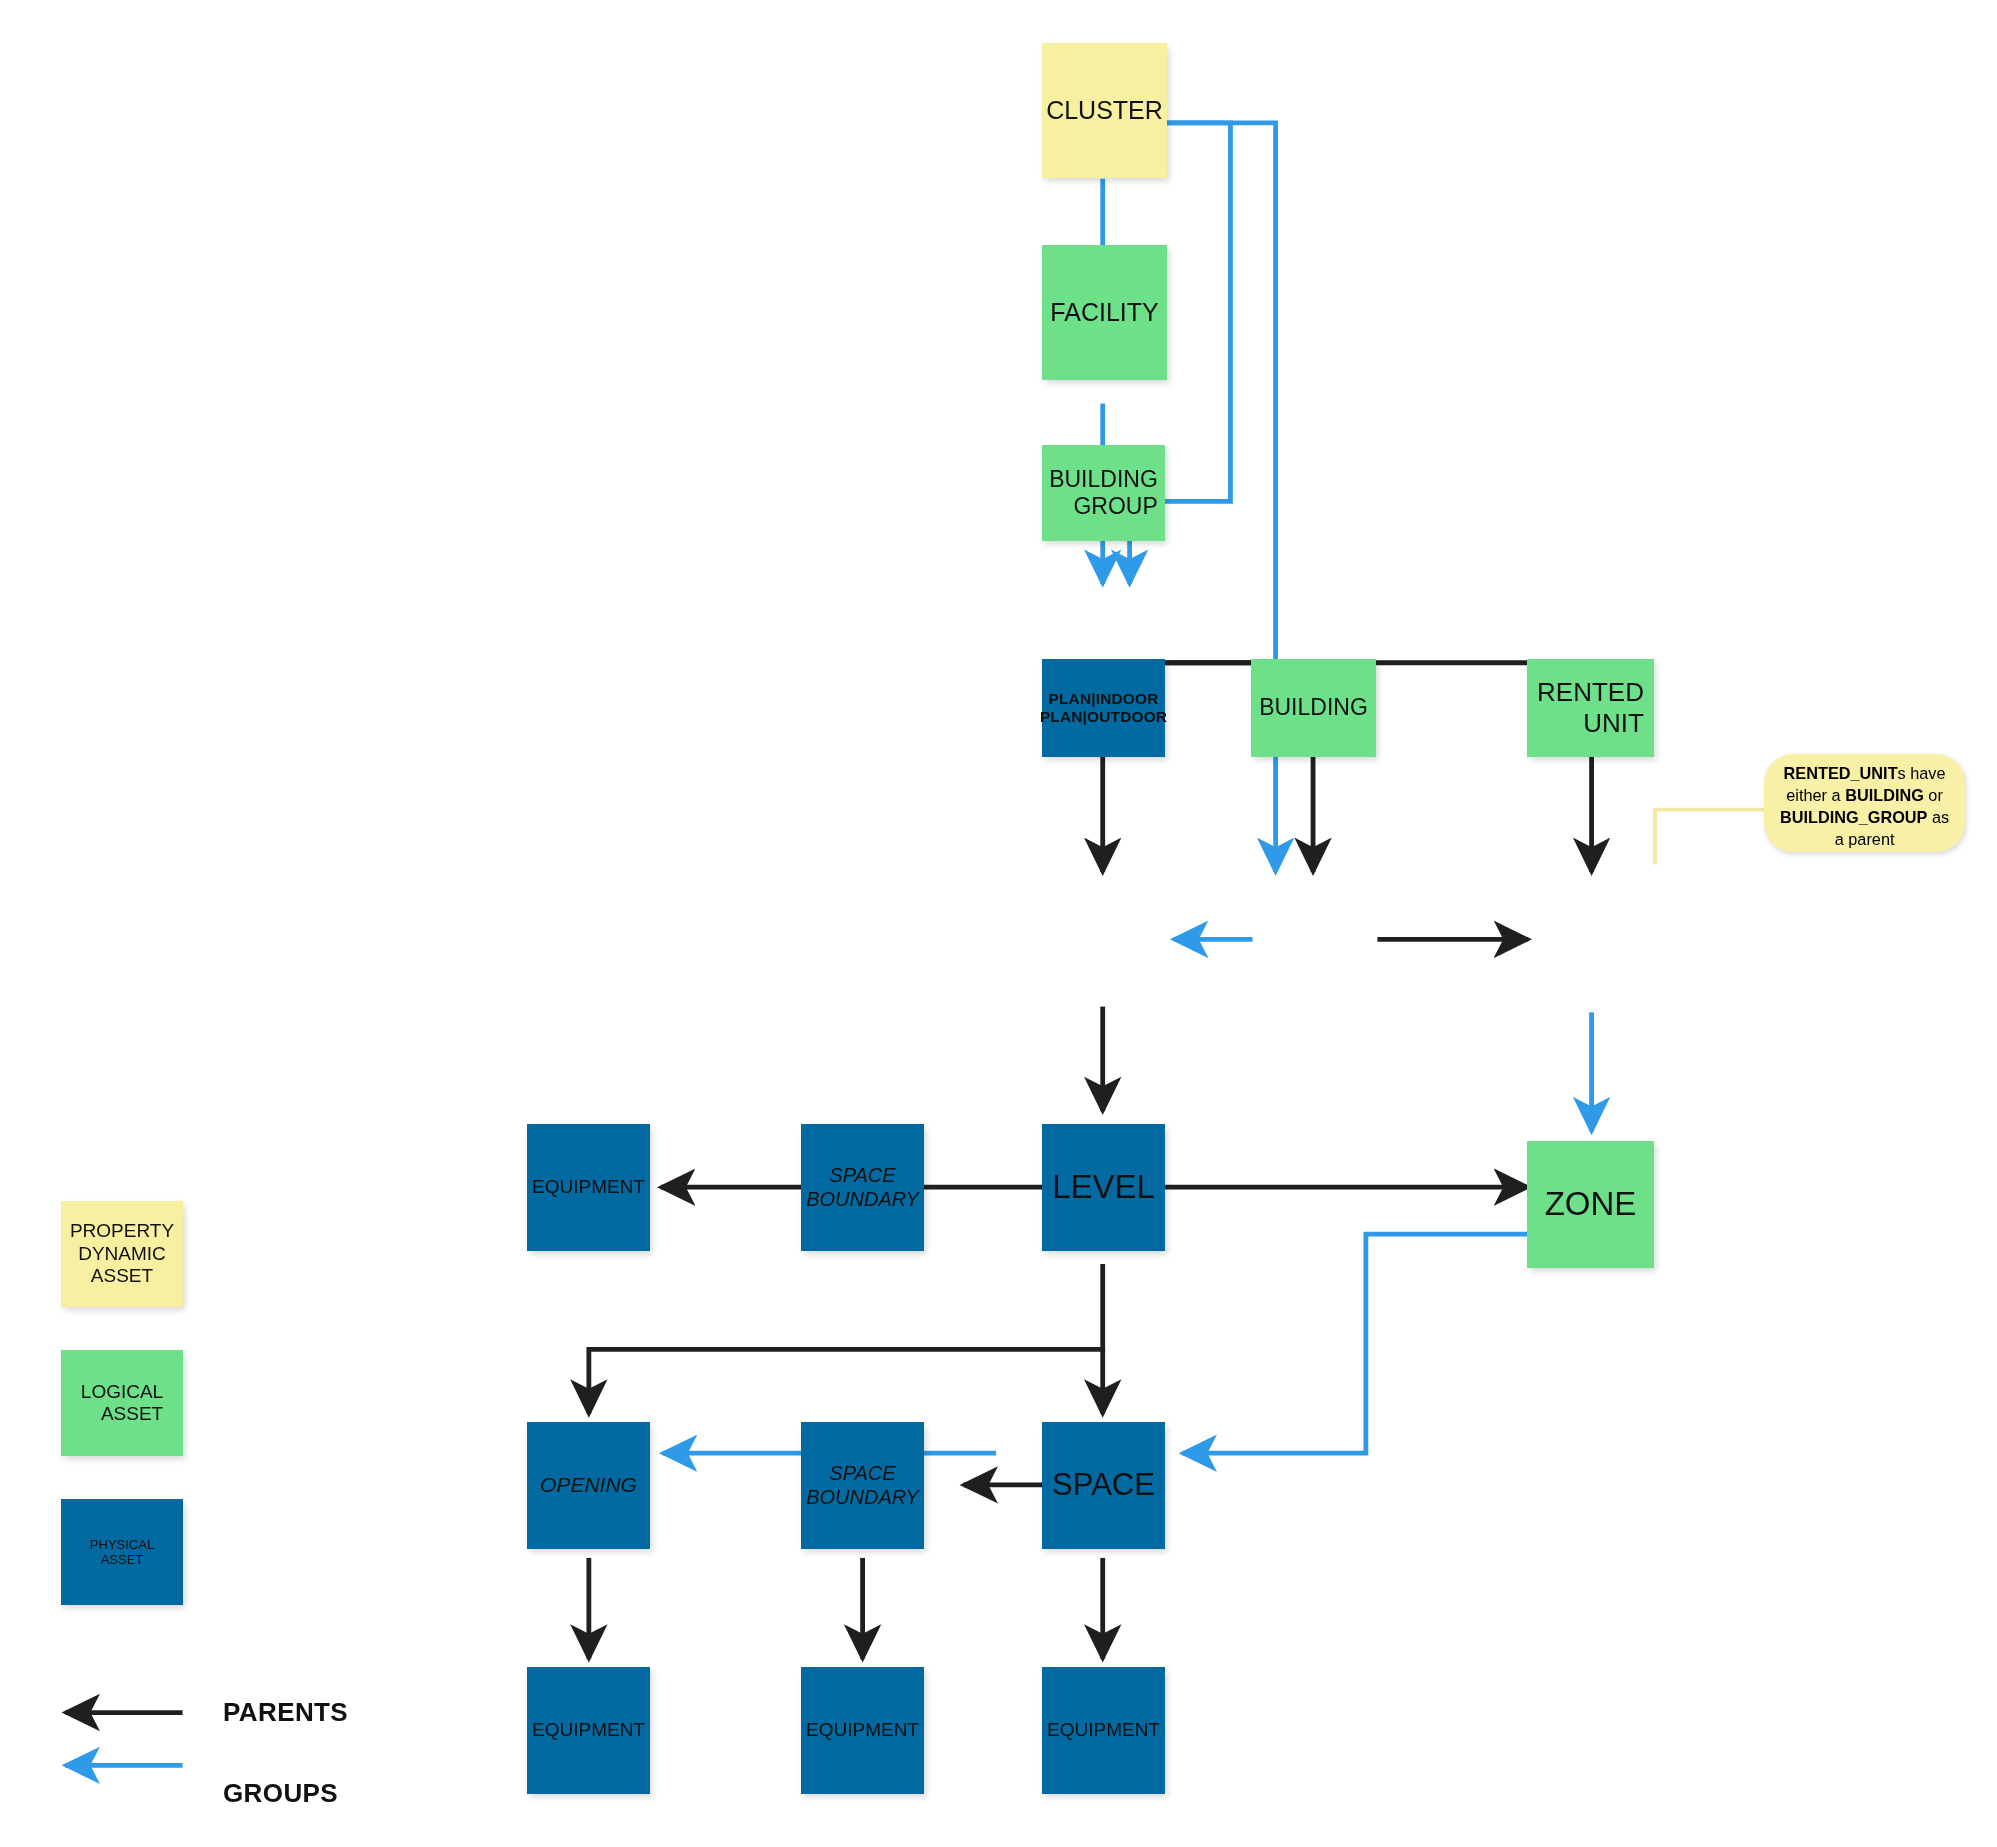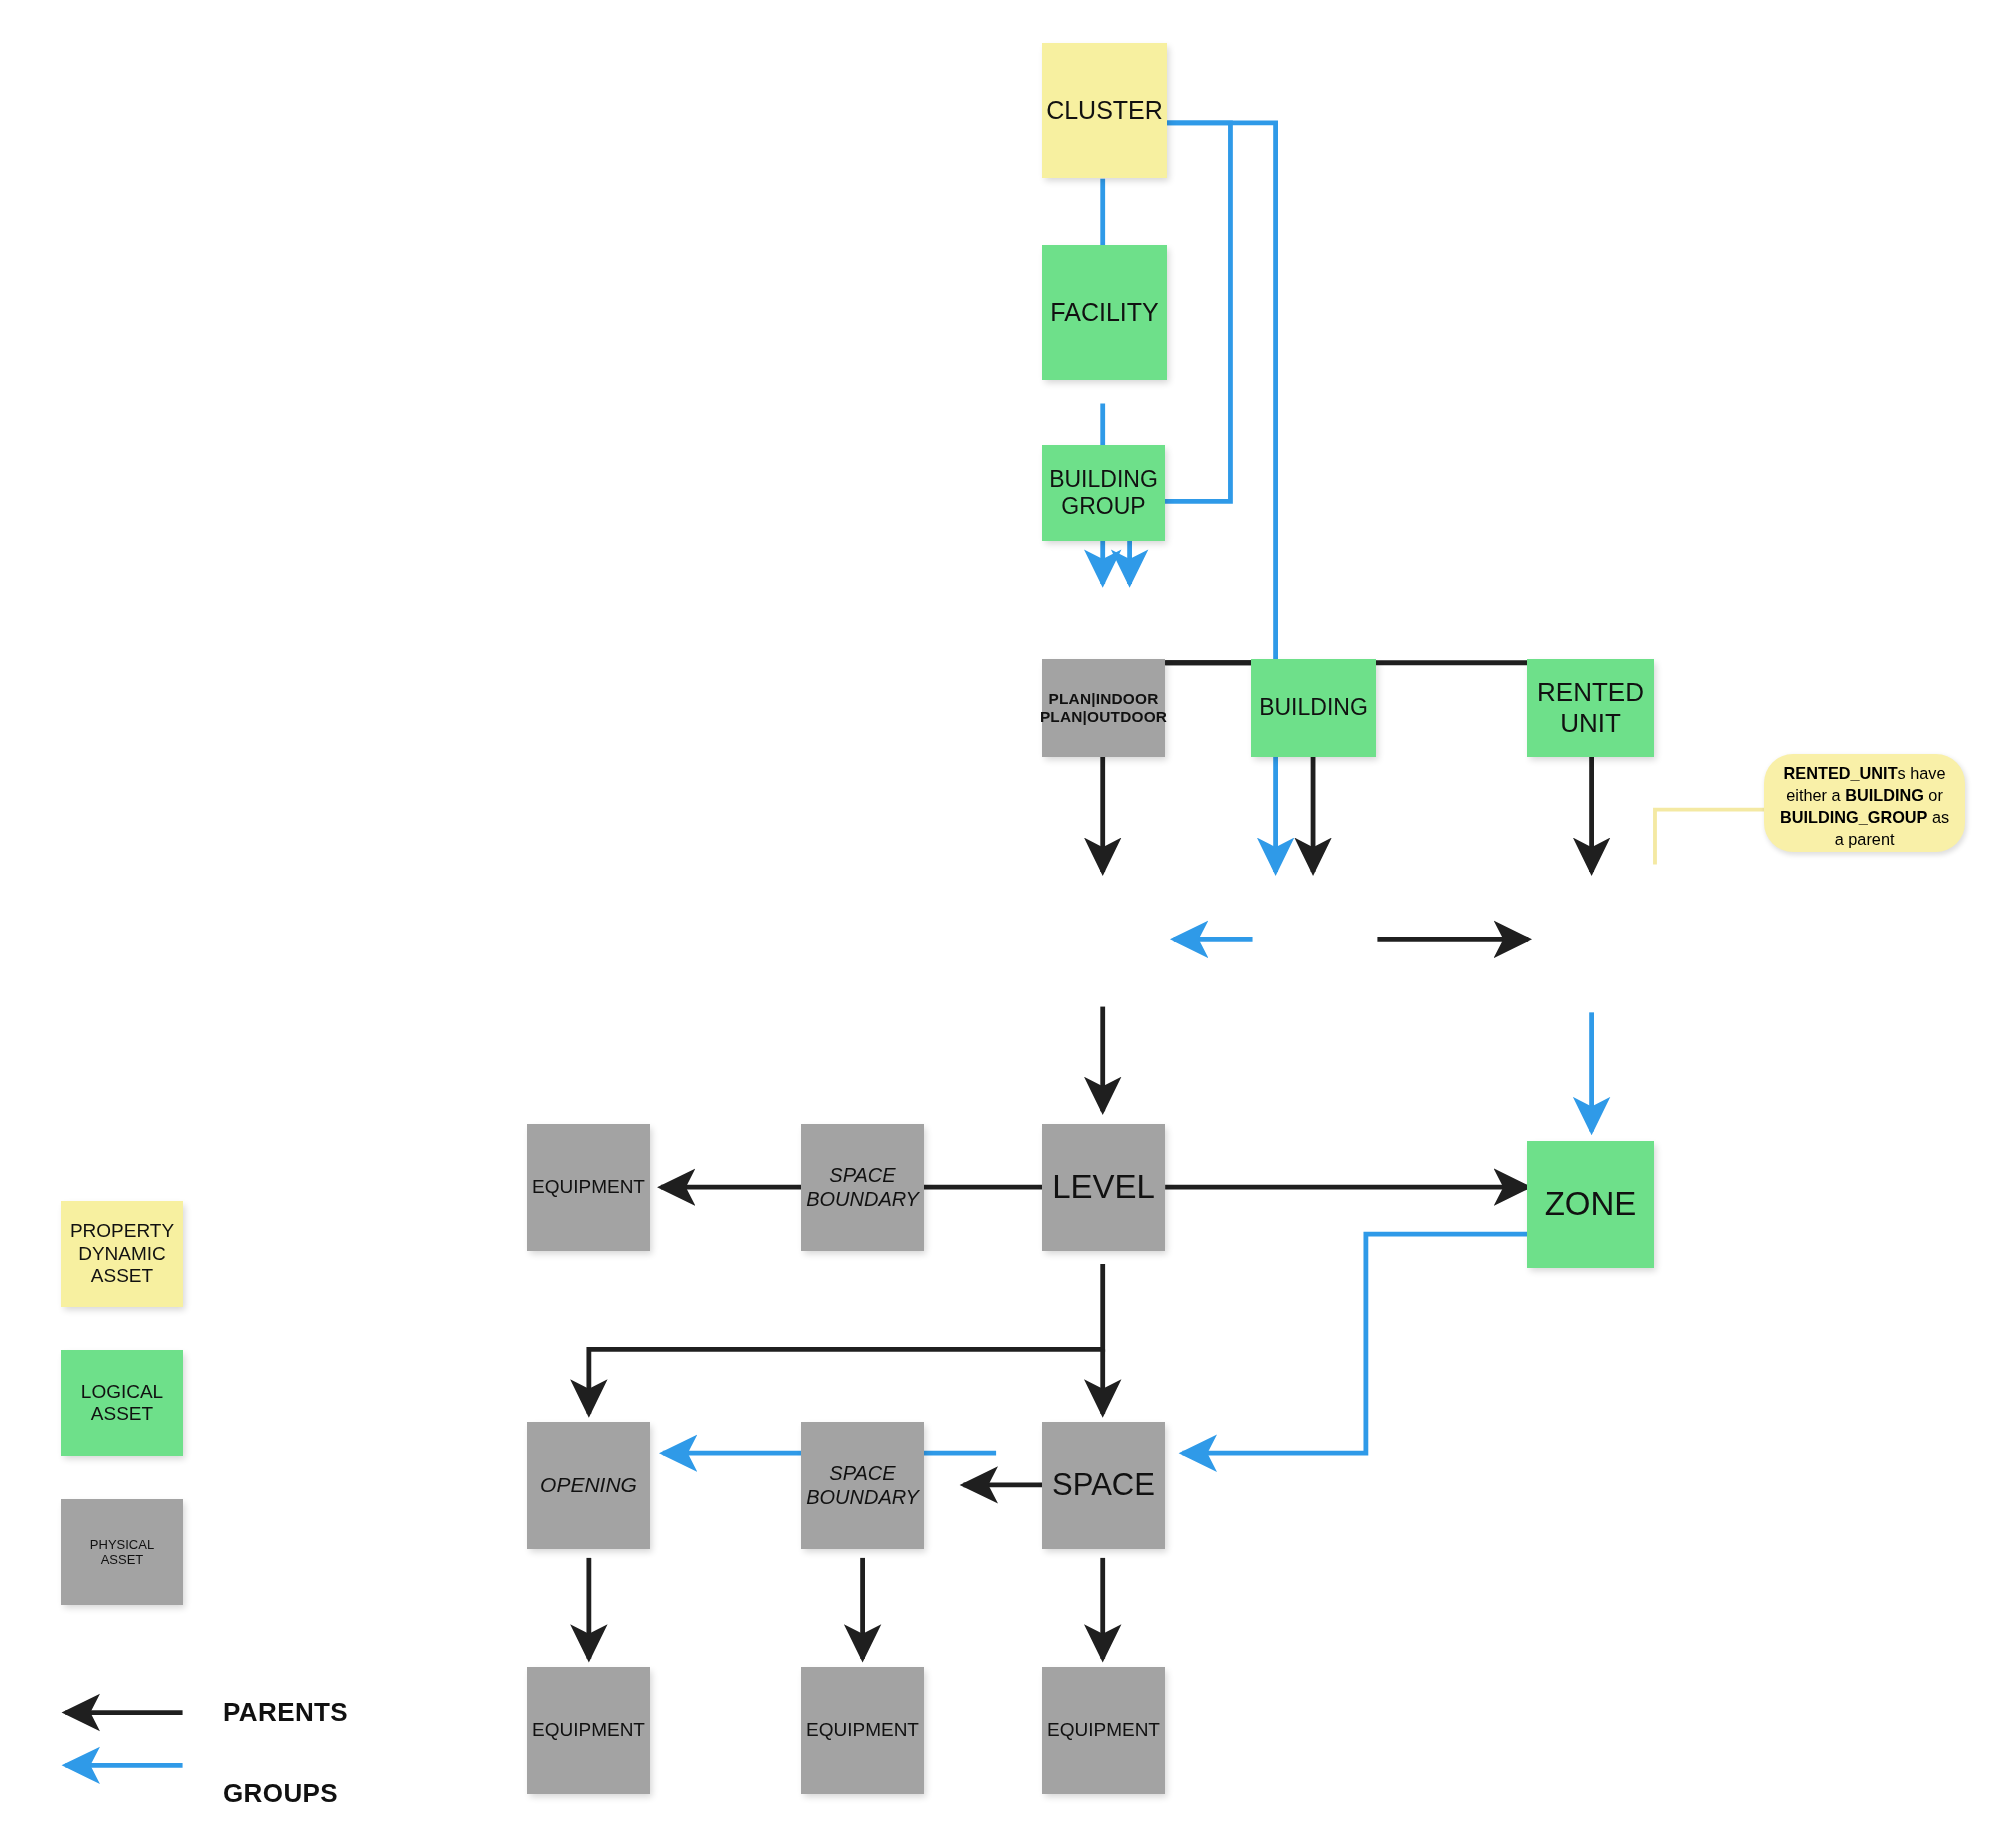--- a/index.html
+++ b/index.html
@@ -2,22 +2,22 @@
 <html><head>
 <meta charset="utf-8">
 <style>
   html,body{margin:0;padding:0;background:#ffffff;}
   body{font-family:"Liberation Sans", sans-serif;}
   #stage{position:relative;width:1997px;height:1847px;background:#fff;overflow:hidden;}
   #wires{position:absolute;left:0;top:0;width:1997px;height:1847px;pointer-events:none;}
   .node{position:absolute;box-sizing:border-box;display:flex;align-items:center;justify-content:center;
         text-align:center;color:#111;box-shadow:2.9px 3.8px 6.7px rgba(0,0,0,.16);line-height:1.18;}
   .yellow{background:#f7f0a0;}
-  .green{background:#6ee08a;}
-  .pink{background:#a3a3a3;}
+  .green{background:#6ee08a;text-align:right;}
+  .pink{background:#0369a1;}
   .note{background:#f9f0a8;font-size:16.3px;line-height:1.35;padding:7.7px 9.6px;box-shadow:1.9px 2.9px 5.8px rgba(0,0,0,.13);border-radius:29px;}
   .note b{font-weight:bold;}
   .ital{font-style:italic;}
   .bold-sm{font-weight:bold;font-size:15.4px;letter-spacing:0.2px;}
   .legend-label{position:absolute;font-weight:bold;font-size:26px;color:#111;letter-spacing:0.4px;}
   .nm{white-space:pre-line;}
 </style>
 </head>
 <body>
 

